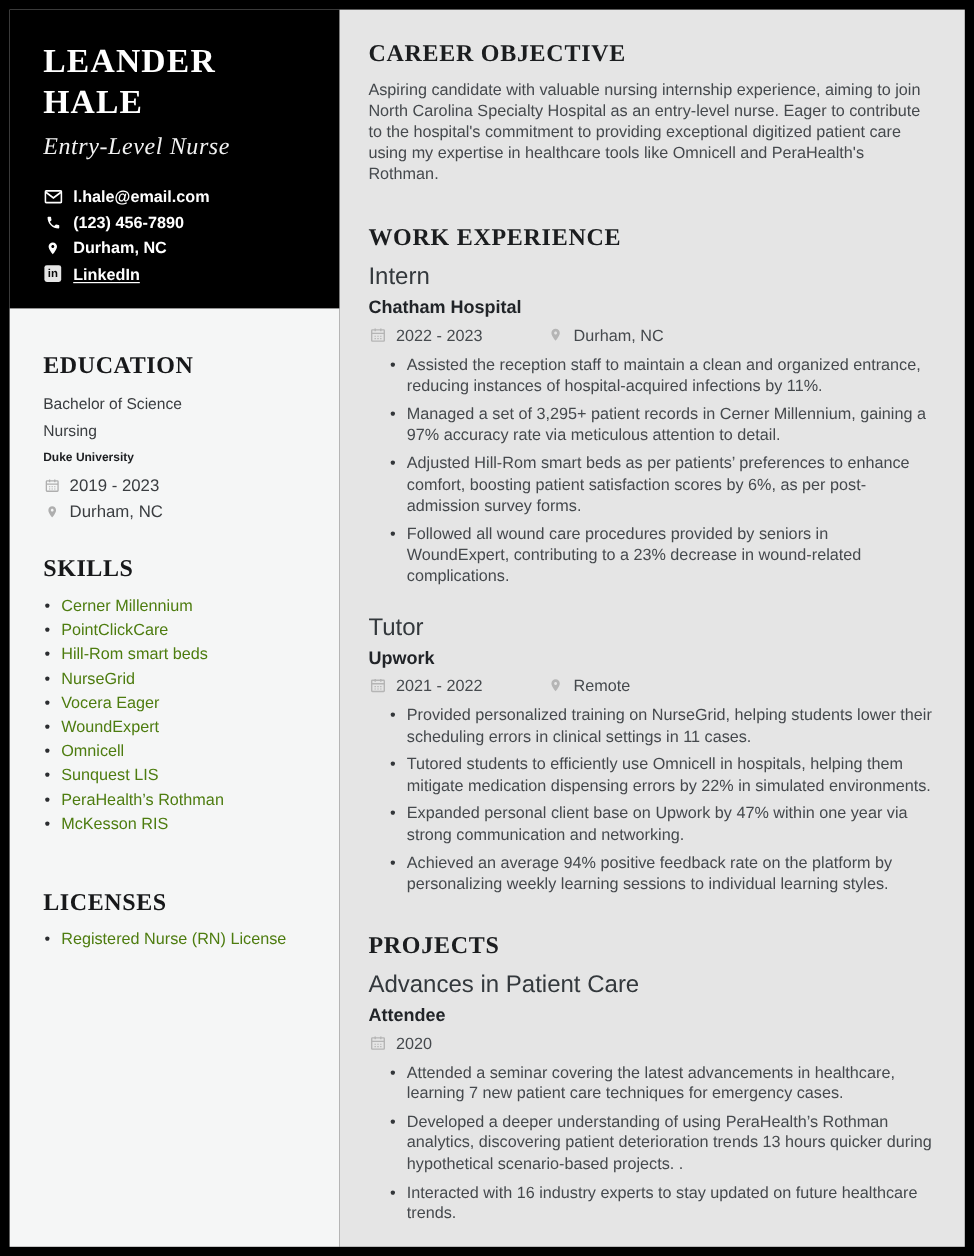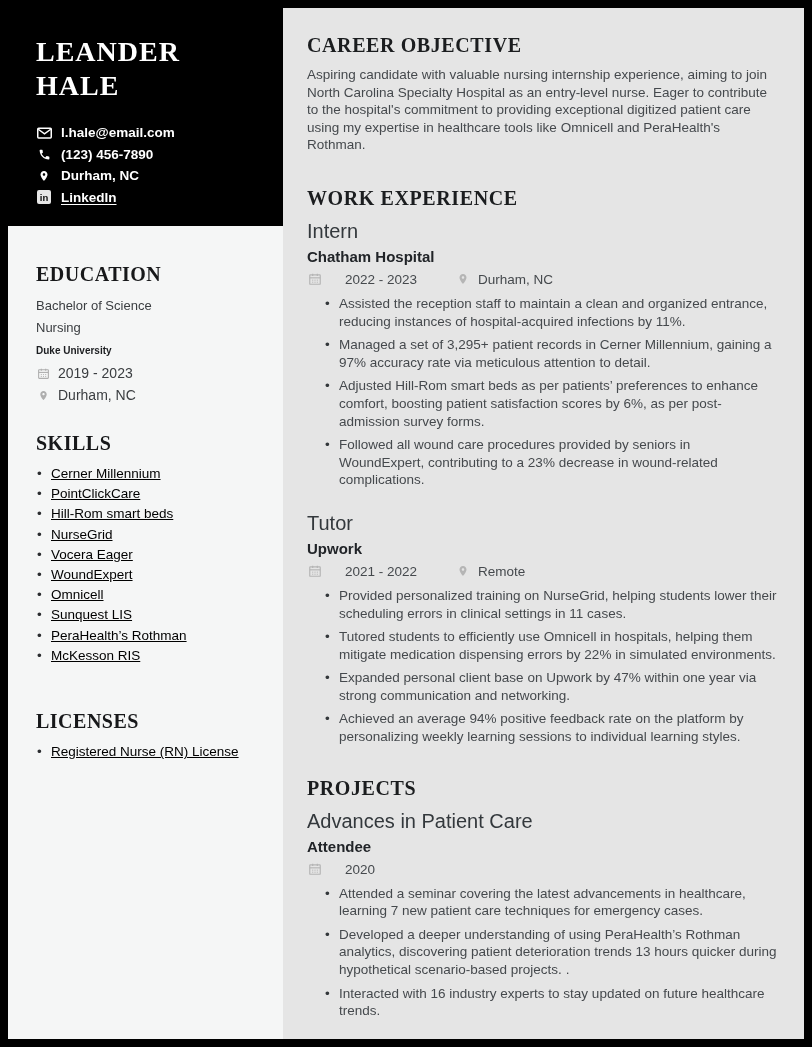--- a/index.html
+++ b/index.html
@@ -20,51 +20,52 @@
   .link-text { text-decoration:underline; text-underline-offset:2px; cursor:pointer; }
 
   .side-sections { padding:11px 20px 0 28px; }
   .side-h { font-family:"Liberation Serif", serif; font-weight:700; font-size:20px; letter-spacing:.5px; color:#17181a; margin-top:26px; margin-bottom:9px; }
   .edu-degree { font-size:13px; line-height:22px; color:#3a3d40; }
   .edu-school { font-size:10px; line-height:22px; font-weight:700; color:#1b1d20; margin-top:1px; }
   .meta-row-s { display:flex; align-items:center; gap:8px; font-size:14px; line-height:21px; color:#3a3d40; margin-top:1px; }
   .meta-row-s .ic { width:14px; display:flex; justify-content:center; flex-shrink:0; }
 
   .side-list { list-style:none; margin-top:2px; }
-  .side-list li { position:relative; padding-left:15px; font-size:13.5px; line-height:20.2px; color:#000000;text-decoration:underline; }
+  .side-list li { position:relative; padding-left:15px; font-size:13.5px; line-height:20.2px; color:#4d7c0f; }
   .side-list li::before { content:"•"; position:absolute; left:1px; color:#2b2d30; }
   .skills-gap { height:18px; }
 
   
   .main { flex:1; background:#e5e5e5; padding:26px 26px 0 24px; overflow:hidden; }
   .main-h { font-family:"Liberation Serif", serif; font-weight:700; font-size:20px; letter-spacing:.6px; color:#1b1d1f; }
   .objective-text { margin-top:9px; font-size:13.5px; line-height:17.6px; color:#45494d; }
   .sect-work { margin-top:33px; }
   .sect-projects { margin-top:31px; }
   .job { margin-top:9px; }
   .job + .job { margin-top:22px; }
   .job-title { font-size:20px; font-weight:400; line-height:25px; color:#33383c; }
   .company { font-size:15px; font-weight:700; line-height:19px; color:#212428; margin-top:3px; }
   .meta-row-m { display:flex; align-items:center; margin-top:6px; font-size:13.5px; color:#45494d; }
-  .meta-date { display:flex; align-items:center; gap:23px; width:148px; }
+  .meta-date { display:flex; align-items:center; gap:8px; width:148px; }
   .meta-loc { display:flex; align-items:center; gap:8px; }
   .meta-row-m .ic { width:15px; display:flex; justify-content:center; flex-shrink:0; }
   .bullets { list-style:none; margin-top:8px; }
   .bullets li { position:relative; padding-left:32px; font-size:13.5px; line-height:17.6px; color:#45494d; margin-bottom:6px; }
   .bullets li::before { content:"•"; position:absolute; left:18px; color:#33373a; }
 </style>
 </head>
 <body>
 
 <div class="page">
 
   <aside class="sidebar">
 
     <div class="id-block">
       <div class="person-name">LEANDER HALE</div>
+      <div class="person-title">Entry-Level Nurse</div>
 
       <div class="contact-list">
         <div class="contact-row">
           <span class="ic">
             <svg width="15" height="12" viewBox="0 0 24 18">
                 <rect x="1.2" y="1.2" width="21.6" height="15.6" rx="1.5" fill="none" stroke="#fff" stroke-width="2.4"></rect>
                 <path d="M2 3l10 7.4L22 3" fill="none" stroke="#fff" stroke-width="2.4"></path>
               </svg>
           </span>
           <span>l.hale@email.com</span>

